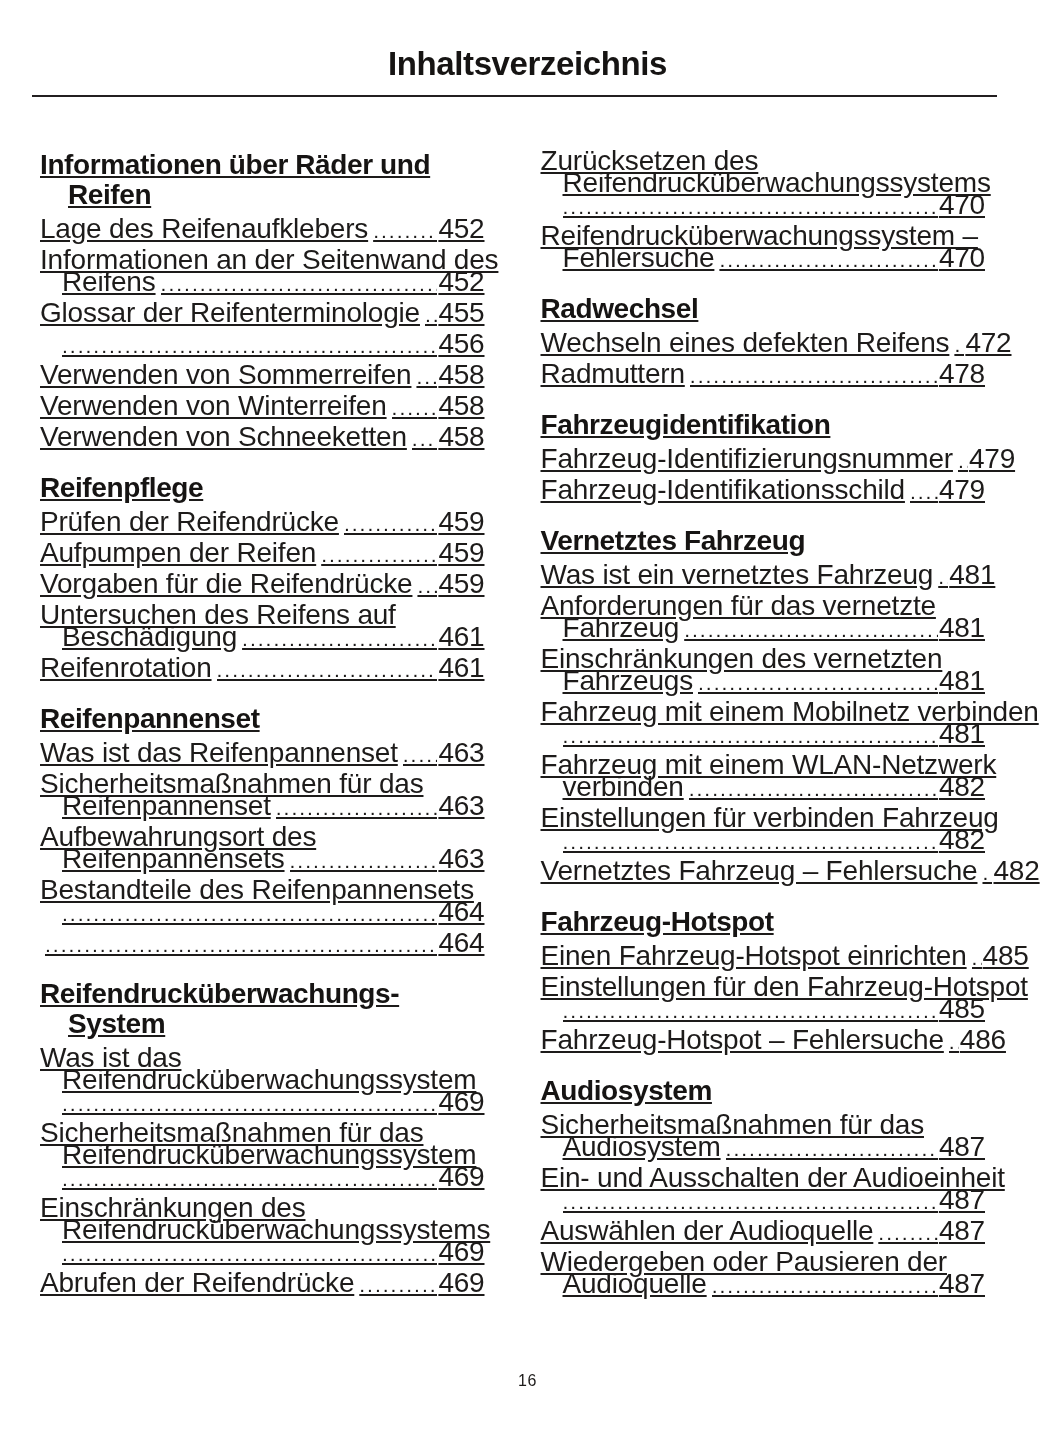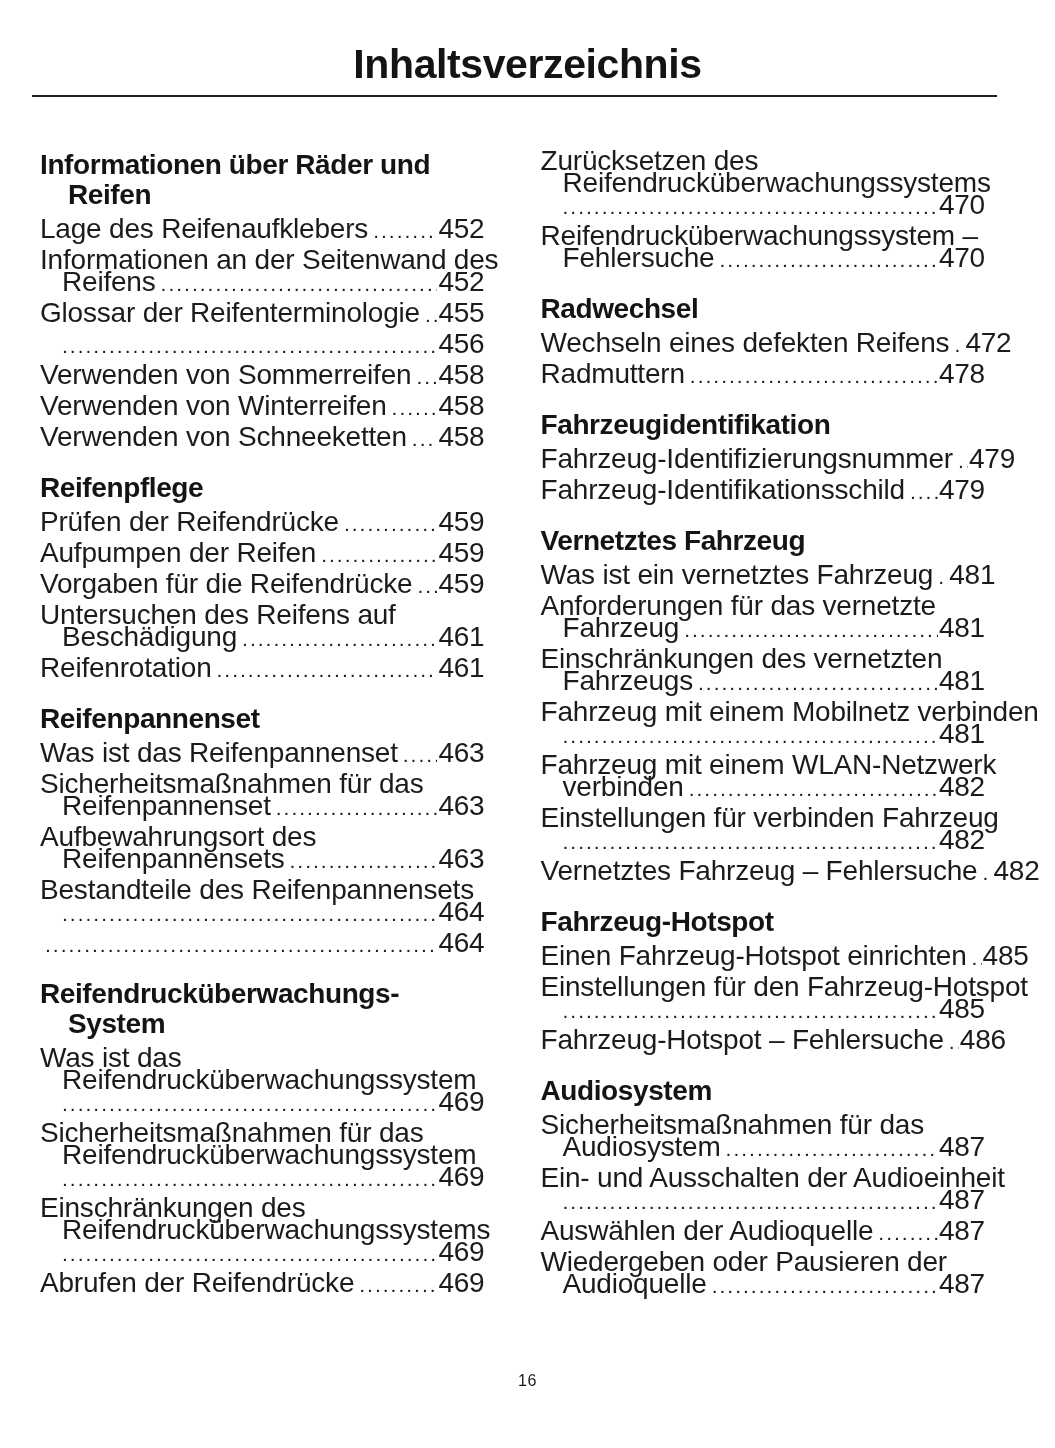--- a/index.html
+++ b/index.html
@@ -8,36 +8,37 @@
     height: 1448px;
     background: #ffffff;
     position: relative;
     font-family: "Liberation Sans", "DejaVu Sans", sans-serif;
     color: #1d1b1a;
     overflow: hidden;
   }
   .page-title {
     margin: 46px 0 0 0;
     text-align: center;
-    font-size: 41px;
+    font-size: 33px;
     line-height: 36px;
     font-weight: 900;
     letter-spacing: -0.4px;
     color: #161413;
   }
   .title-rule {
     border: none;
     border-top: 2.5px solid #231f20;
     margin: 13px 0 0 32px;
     width: 965px;
   }
   .columns {
     display: flex;
     margin: 53px 70px 0 40px;
     gap: 56px;
+    text-decoration: underline;
   }
   .column { flex: 1 1 0; min-width: 0; }
   .toc-section { margin-top: 23px; }
   .column > .toc-section:first-child { margin-top: 0; }
   .heading {
     margin: 0 0 8px 0;
     font-size: 28px;
     line-height: 30px;
     font-weight: 900;
     letter-spacing: -0.4px;

